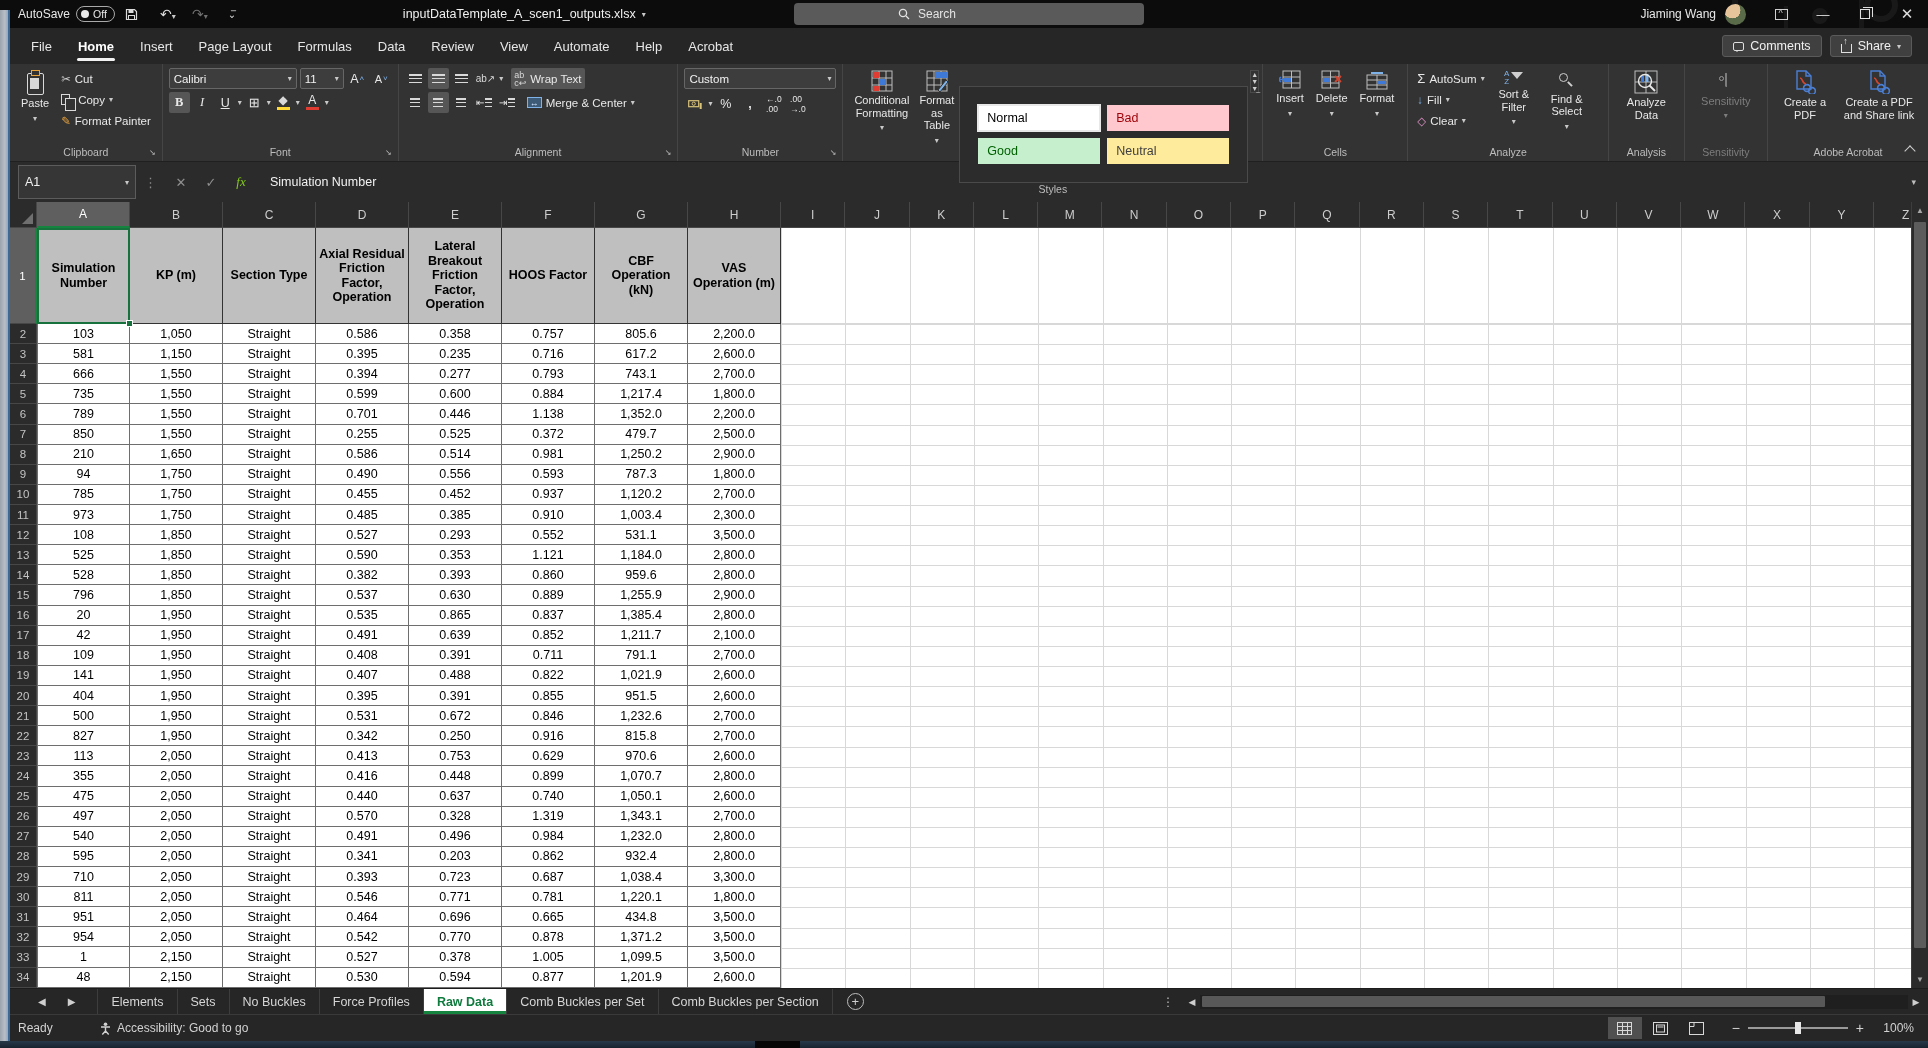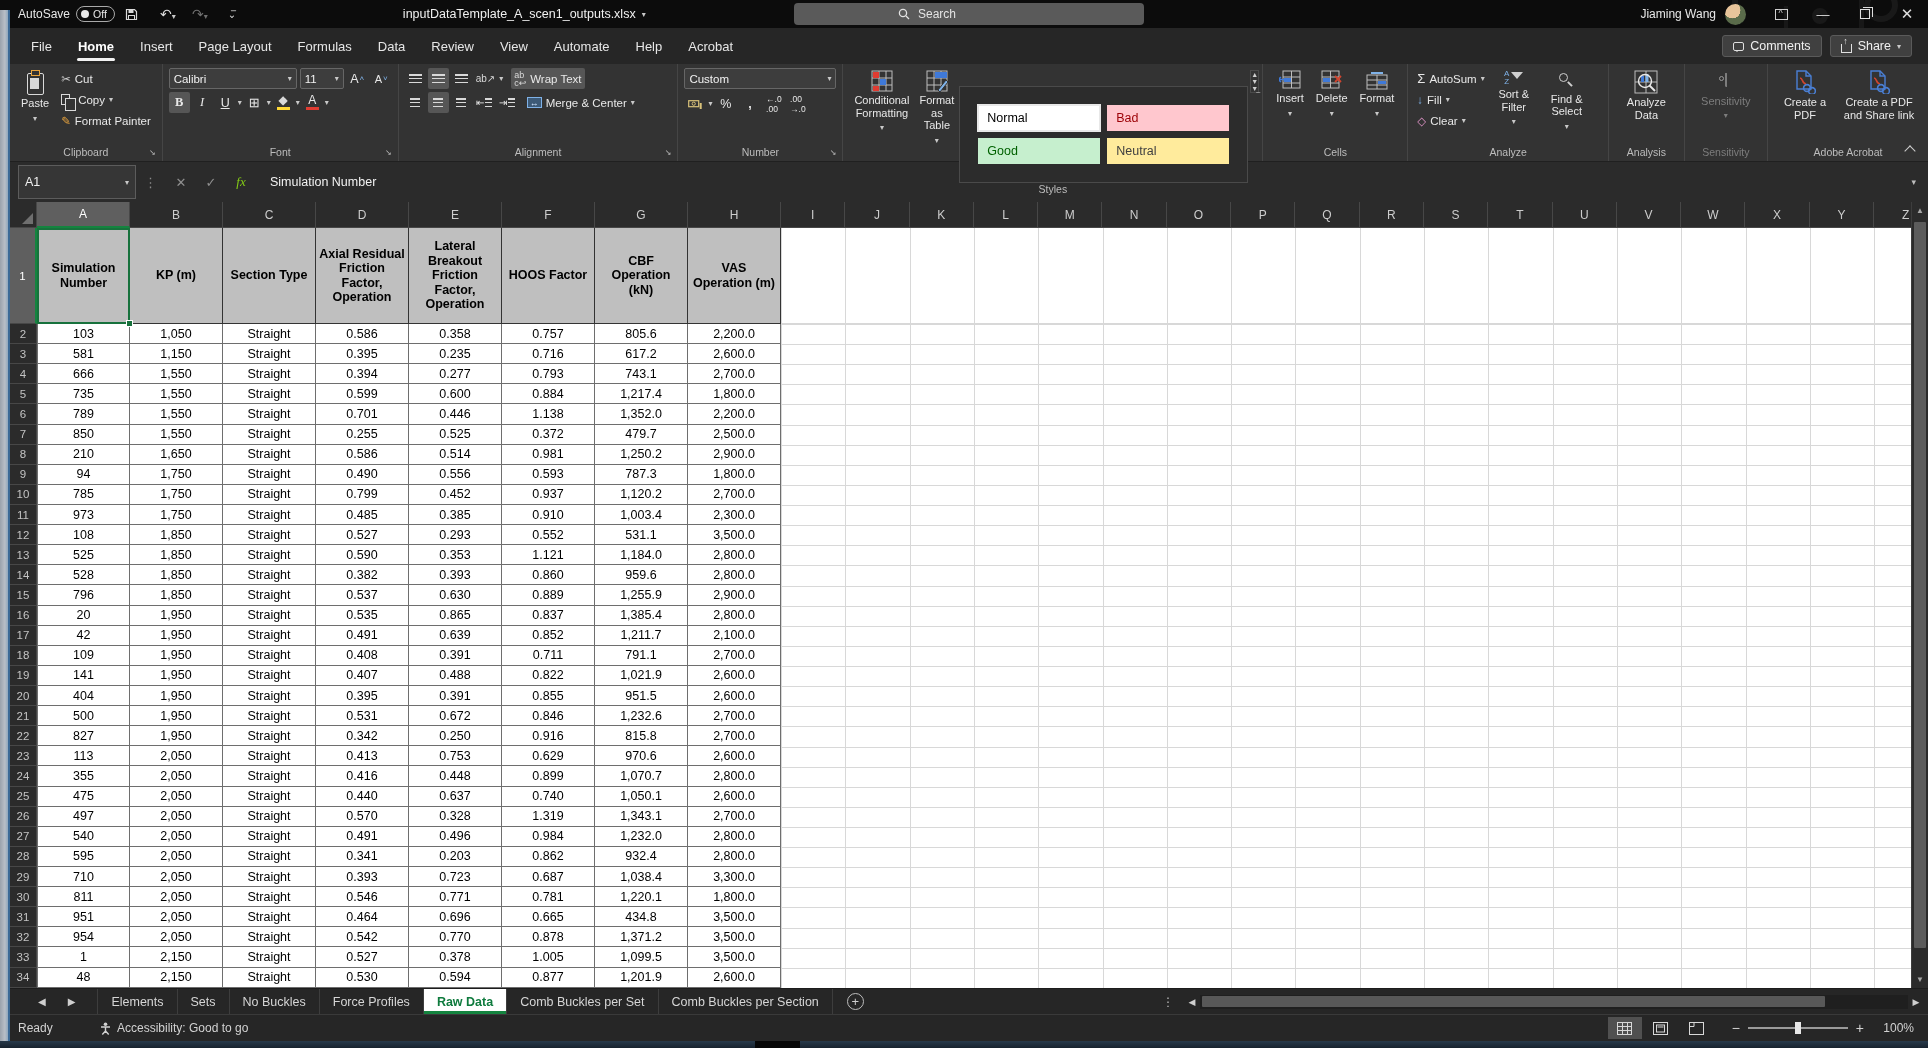--- a/index.html
+++ b/index.html
@@ -796,21 +796,21 @@
             <div class="dcell">0.490</div>
             <div class="dcell">0.556</div>
             <div class="dcell">0.593</div>
             <div class="dcell">787.3</div>
             <div class="dcell">1,800.0</div>
           </div>
           <div class="drow">
             <div class="dcell">785</div>
             <div class="dcell">1,750</div>
             <div class="dcell">Straight</div>
-            <div class="dcell">0.799</div>
+            <div class="dcell">0.455</div>
             <div class="dcell">0.452</div>
             <div class="dcell">0.937</div>
             <div class="dcell">1,120.2</div>
             <div class="dcell">2,700.0</div>
           </div>
           <div class="drow">
             <div class="dcell">973</div>
             <div class="dcell">1,750</div>
             <div class="dcell">Straight</div>
             <div class="dcell">0.485</div>

